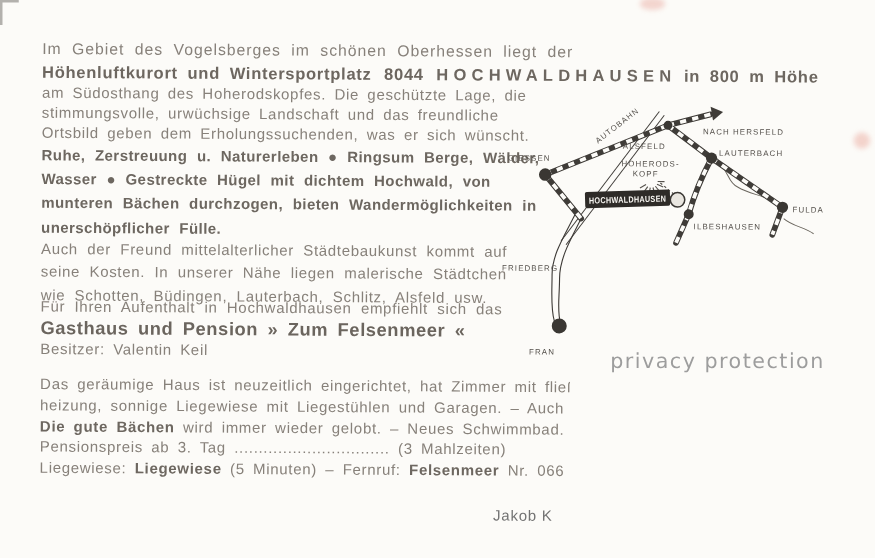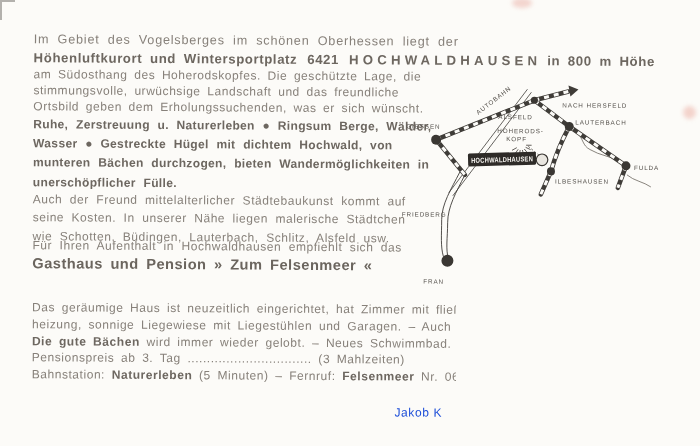--- a/index.html
+++ b/index.html
@@ -12,21 +12,21 @@
         transform:rotate(0.35deg);transform-origin:0 0;}
   .line{position:absolute;white-space:nowrap;}
   .pre{position:absolute;white-space:pre-line;}
   .t-reg{color:#87817a;font-size:12px;letter-spacing:.55px;word-spacing:2.8px;}
   .t-bold{color:#6d6760;font-weight:bold;}
   .intro{color:#87817a;font-size:12.6px;letter-spacing:.8px;word-spacing:4px;}
   .title{color:#6d6760;font-weight:bold;font-size:13.2px;letter-spacing:.6px;word-spacing:3.5px;}
   .title .gap{display:inline-block;width:10px;}
   .spread{letter-spacing:4.2px;}
   .pension{color:#6b655e;font-weight:bold;font-size:14.6px;letter-spacing:.5px;word-spacing:3px;}
-  .sig{color:#1d4ed8;font-size:12px;letter-spacing:.6px;}
+  .sig{color:#737373;font-size:12px;letter-spacing:.6px;}
   .privacy-overlay{position:absolute;left:456px;top:220px;width:244px;height:226px;
         background:#fcfbf8;z-index:6;}
   .privacy-text{position:absolute;left:0;top:62px;width:236px;text-align:center;
         font-family:"DejaVu Sans",sans-serif;color:#9d9d9d;font-size:16.5px;
         letter-spacing:1.2px;line-height:13px;}
   .corner-mark{position:absolute;left:0;top:0;width:13px;height:18px;
         border-left:2px solid #b3b1ad;border-top:2px solid #b3b1ad;z-index:2;}
   .smudge{position:absolute;border-radius:50%;filter:blur(2px);z-index:1;}
   .smudge.a{left:512px;top:-2px;width:20px;height:10px;background:rgba(233,166,155,.45);}
   .smudge.b{left:683px;top:106px;width:13px;height:13px;background:rgba(235,172,160,.5);}
@@ -38,52 +38,53 @@
 
 <div class="corner-mark"></div>
 <div class="smudge a"></div>
 <div class="smudge b"></div>
 
 <div class="tilt">
 
   <div class="line intro" style="left:34px;top:32px">Im Gebiet des Vogelsberges im schönen Oberhessen liegt der</div>
 
   <div class="line title" style="left:34px;top:50px">
-    <span>Höhenluftkurort und Wintersportplatz</span><span class="gap"></span><span>6421</span><span class="gap"></span><span class="spread">HOCHWALDHAUSEN</span><span class="gap" style="width:6px"></span><span>in 800 m Höhe</span>
+    <span>Höhenluftkurort und Wintersportplatz</span><span class="gap"></span><span>8044</span><span class="gap"></span><span class="spread">HOCHWALDHAUSEN</span><span class="gap" style="width:6px"></span><span>in 800 m Höhe</span>
   </div>
 
   <div class="pre t-reg" style="left:34px;top:66px;line-height:16px">am Südosthang des Hoherodskopfes. Die geschützte Lage, die
 stimmungsvolle, urwüchsige Landschaft und das freundliche
 Ortsbild geben dem Erholungssuchenden, was er sich wünscht.</div>
 
   <div class="pre t-reg t-bold" style="left:34px;top:115px;line-height:19.2px;letter-spacing:.35px;word-spacing:4px">Ruhe, Zerstreuung u. Naturerleben ● Ringsum Berge, Wälder,
 Wasser ● Gestreckte Hügel mit dichtem Hochwald, von
 munteren Bächen durchzogen, bieten Wandermöglichkeiten in
 unerschöpflicher Fülle.</div>
 
   <div class="pre t-reg" style="left:34px;top:190px;line-height:18.4px;word-spacing:3.6px">Auch der Freund mittelalterlicher Städtebaukunst kommt auf
 seine Kosten. In unserer Nähe liegen malerische Städtchen
 wie Schotten, Büdingen, Lauterbach, Schlitz, Alsfeld usw.</div>
 
   <div class="line t-reg" style="left:34px;top:238px;word-spacing:3.6px">Für Ihren Aufenthalt in Hochwaldhausen empfiehlt sich das</div>
 
   <div class="line pension" style="left:34px;top:255px">Gasthaus und Pension » Zum Felsenmeer «</div>
 
+  <div class="line t-reg" style="left:34px;top:272px">Besitzer: Valentin Keil</div>
 
   <div class="line t-reg" style="left:34px;top:300px">Das geräumige Haus ist neuzeitlich eingerichtet, hat Zimmer mit fließe</div>
   <div class="line t-reg" style="left:34px;top:316.5px">heizung, sonnige Liegewiese mit Liegestühlen und Garagen. – Auch fi</div>
 
   <div class="line t-reg" style="left:34px;top:333.5px">
     <span class="t-bold">Die gute Bächen</span><span> wird immer wieder gelobt. – Neues Schwimmbad.</span>
   </div>
 
   <div class="line t-reg" style="left:34px;top:350px">Pensionspreis ab 3. Tag ................................ (3 Mahlzeiten)</div>
 
   <div class="line t-reg" style="left:34px;top:366.5px">
-    <span>Bahnstation: </span><span class="t-bold">Naturerleben</span><span> (5 Minuten) – Fernruf: </span><span class="t-bold">Felsenmeer</span><span> Nr. 066</span>
+    <span>Liegewiese: </span><span class="t-bold">Liegewiese</span><span> (5 Minuten) – Fernruf: </span><span class="t-bold">Felsenmeer</span><span> Nr. 066</span>
   </div>
 
   <div class="line sig" style="left:397px;top:403px">Jakob K</div>
 
   <svg style="position:absolute;left:395px;top:78px" width="305" height="215" viewBox="0 0 305 215">
     <g stroke="#3f3c38" fill="none">
 
       <path d="M55,112 L133,8" stroke-width="0.8"></path>
       <path d="M59,115 L137,11" stroke-width="0.8"></path>
 
@@ -149,14 +150,15 @@
     <text class="maplabel" x="112" y="60">KOPF</text>
     <text class="maplabel" x="240" y="88">FULDA</text>
     <text class="maplabel" x="161" y="102">ILBESHAUSEN</text>
     <text class="maplabel" x="8" y="136">FRIEDBERG</text>
     <text class="maplabel" x="30" y="203">FRAN</text>
   </svg>
 </div>
 
 <div class="privacy-overlay">
   <div class="privacy-text">
+    <div>privacy protection</div>
   </div>
 </div>
 
 </body></html>

